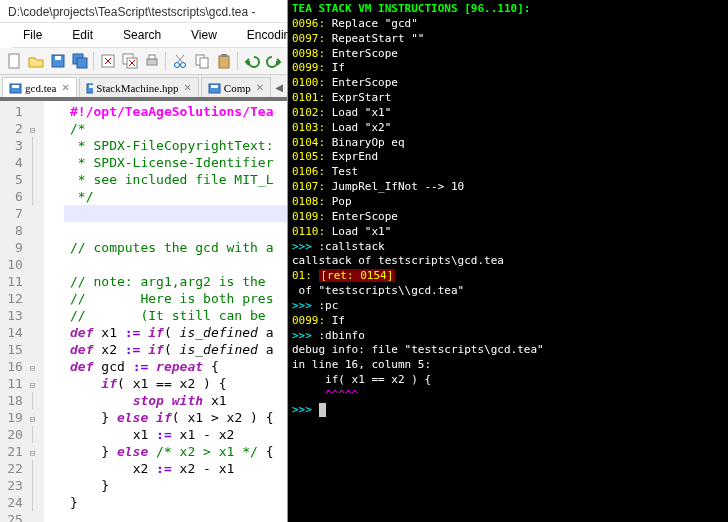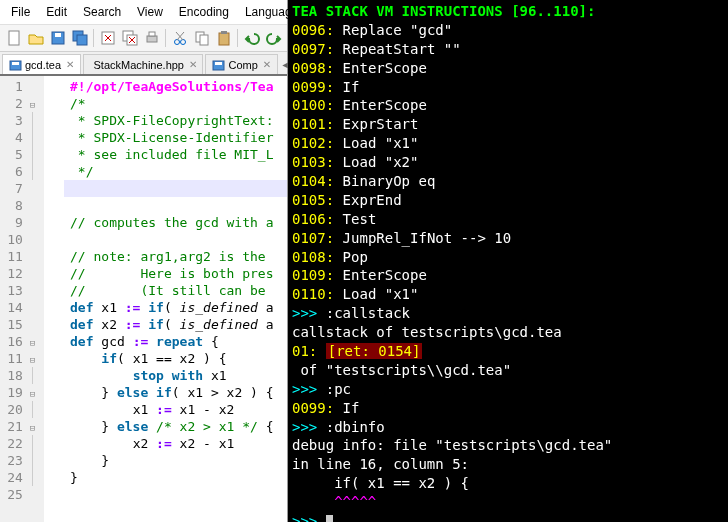--- a/index.html
+++ b/index.html
@@ -1,63 +1,64 @@
 <!DOCTYPE html>
 <html><head>
 <meta charset="utf-8">
 <style>
 * { margin:0; padding:0; box-sizing:border-box; }
 body { font-family:"Segoe UI",Tahoma,sans-serif; font-size:12px; width:728px; height:522px; overflow:hidden; display:flex; background:#fff; }
 .left { width:288px; display:flex; flex-direction:column; background:#fff; border-right:1px solid #999; }
-.right { flex:1; background:#000; color:#ccc; font-family:Consolas,monospace; font-size:14px; padding:2px 4px; line-height:1.35; overflow:hidden; white-space:pre; }
+.right { flex:1; background:#000; color:#ccc; font-family:Consolas,monospace; font-size:11px; padding:2px 4px; line-height:1.35; overflow:hidden; white-space:pre; }
 .titlebar { background:#fff; padding:5px 8px 3px; font-size:12px; color:#333; border-bottom:1px solid #e0e0e0; white-space:nowrap; overflow:hidden; text-overflow:ellipsis; }
-.menubar { display:flex; gap:2px; padding:2px 4px; background:#fff; border-bottom:1px solid #e0e0e0; }
+.menubar { display:flex; gap:16px; padding:2px 4px; background:#fff; border-bottom:1px solid #e0e0e0;margin-left:12px; }
 .menubar span { padding:3px 7px; cursor:default; }
 .toolbar { display:flex; align-items:center; gap:1px; padding:2px 3px; background:#f5f5f5; border-bottom:1px solid #d0d0d0; }
 .tb { width:22px; height:22px; display:flex; align-items:center; justify-content:center; border:1px solid transparent; border-radius:2px; cursor:pointer; }
 .sep { width:1px; height:18px; background:#ccc; margin:0 2px; }
-.tabbar { display:flex; align-items:center; background:#f0f0f0; border-bottom:2px solid #737373; padding:2px 2px 0; gap:2px; }
+.tabbar { display:flex; align-items:center; background:#f0f0f0; border-bottom:4px solid #737373; padding:2px 2px 0; gap:2px;font-family:Liberation Serif, serif; }
 .tab { display:flex; align-items:center; gap:3px; background:#eee; border:1px solid #ccc; border-bottom:none; padding:3px 6px; font-size:11px; max-width:120px; white-space:nowrap; overflow:hidden; cursor:pointer; }
 .tab.active { background:#fff; }
 .tab .ficon { width:13px; height:13px; }
 .tab .x { color:#888; margin-left:2px; font-size:10px; }
 .tab-nav { margin-left:auto; display:flex; gap:2px; padding-right:2px; }
 .tab-nav span { cursor:pointer; font-size:10px; color:#666; padding:0 2px; }
 .editor { flex:1; display:flex; font-family:Consolas,monospace; font-size:13px; overflow:hidden; background:#fff; }
 .gutter { width:44px; background:#f0f0f0; text-align:right; color:#888; padding:2px 2px 2px 0; user-select:none; display:flex; }
 .lnums { width:24px; }
 .folds { width:20px; text-align:center; }
 .lnums div, .folds div { height:17px; line-height:17px; }
 .fold { color:#888; cursor:pointer; font-size:9px; }
 .folds .dash { background:#f0f0f0; position:relative; }
 .folds .dash::before { content:""; position:absolute; left:50%; top:0; bottom:0; width:1px; background:#ccc; }
 .code { flex:1; padding:2px 0; white-space:pre; position:relative; overflow:hidden;margin-left:20px; }
 .code .ln { height:17px; line-height:17px; padding-left:6px; }
 .code .hl { background:#e8e8ff; }
 .cmt { color:#008000; }
-.kw { color:#0369a1; font-weight:bold; }
+.kw { color:#a21caf; font-weight:bold;font-style:italic; }
 .fn { color:#000;font-style:italic; }
 .op { color:#8000ff; font-weight:bold; }
 .cr { color:#ff00ff; font-weight:bold; }
 .id { color:#000; }
 
 .right .hdr { color:#00ff00; font-weight:bold; }
 .right .addr { color:#ffff00; }
 .right .instr { color:#ffffff; }
 .right .pr { color:#00ffff; }
 .right .ret { color:#ffff00; background:#800000; padding:0 2px; }
 .right .wt { color:#ffffff; }
 .right .car { color:#ff00ff; }
 .cursor { display:inline-block; width:7px; height:14px; background:#ccc; vertical-align:middle; }
 svg { display:block; }
 </style>
 </head>
 <body>
 
 <div class="left">
+  <div class="titlebar">D:\code\projects\TeaScript\testscripts\gcd.tea - </div>
   <div class="menubar" id="menubar">
       <span>File</span>
       <span>Edit</span>
       <span>Search</span>
       <span>View</span>
       <span>Encoding</span>
       <span>Language</span>
     </div>
   <div class="toolbar" id="toolbar">
       <div class="tb">

